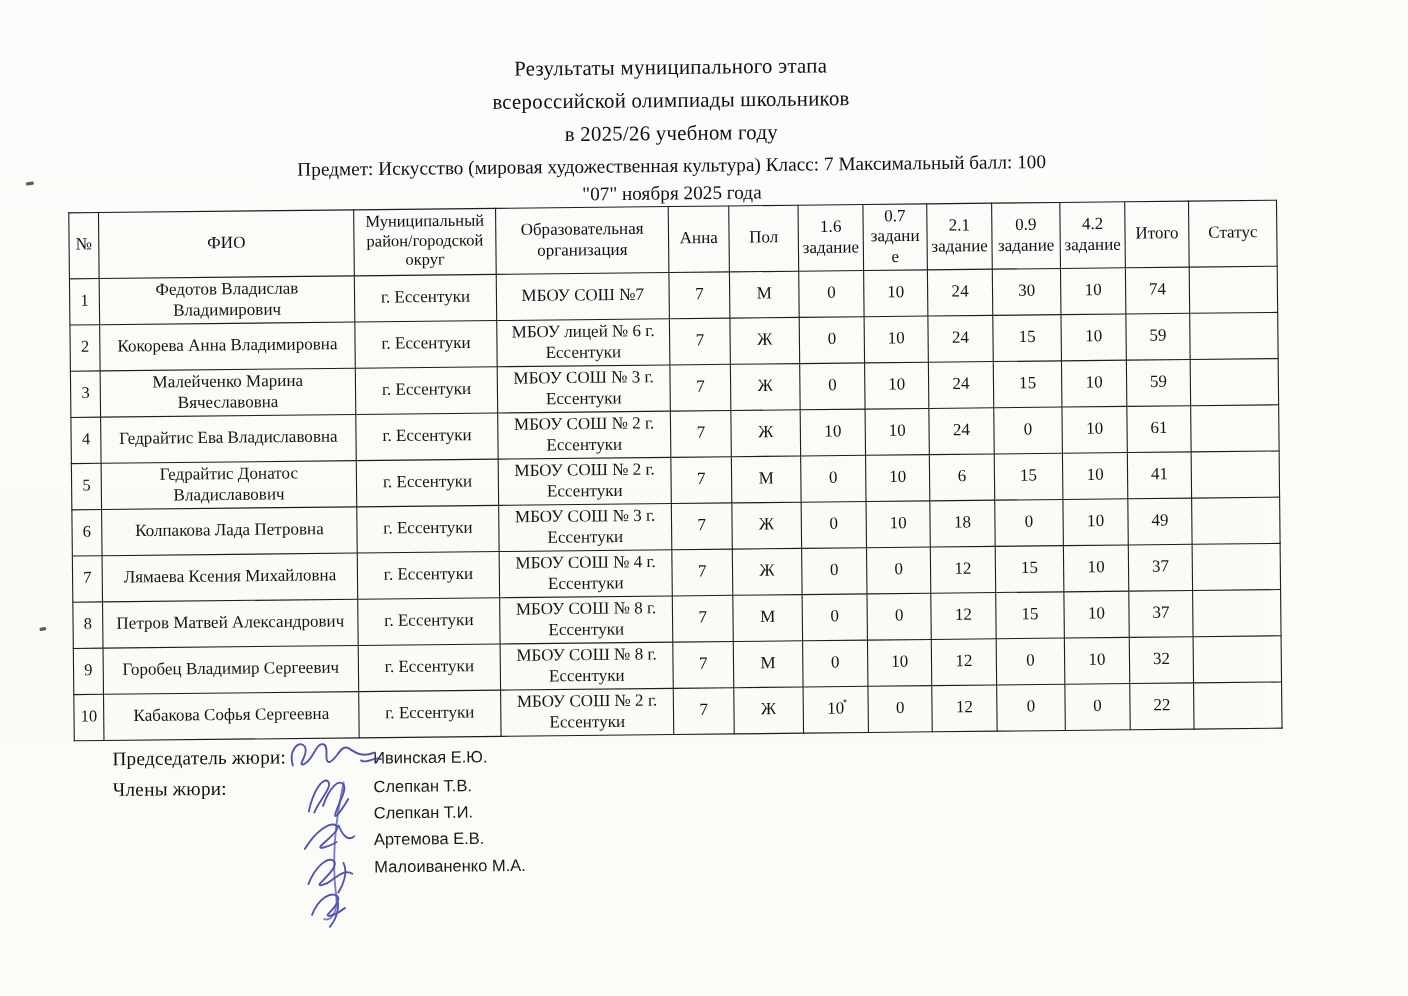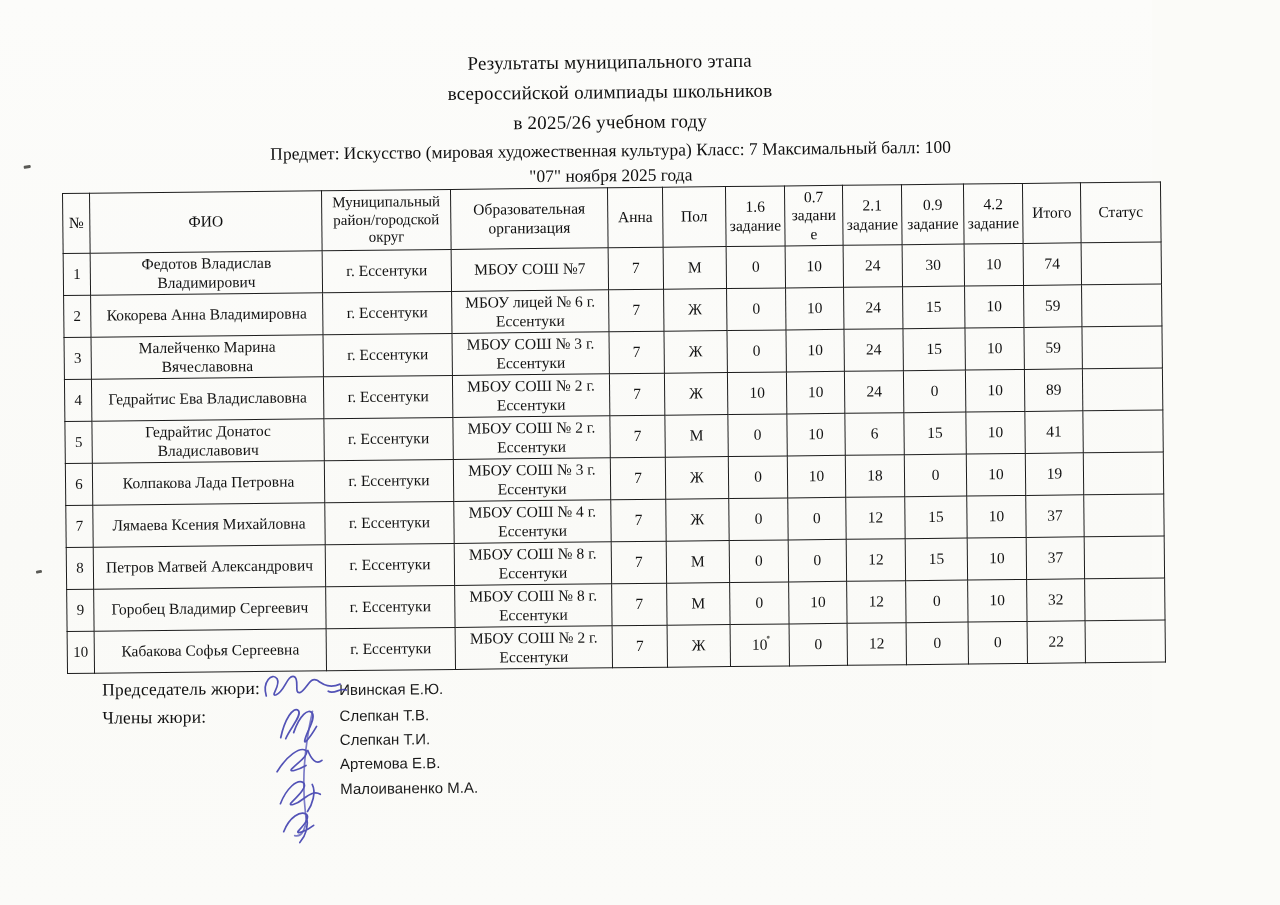--- a/index.html
+++ b/index.html
@@ -168,21 +168,21 @@
             <td class="col-district">г. Ессентуки</td>
             <td class="col-org">МБОУ СОШ № 2 г.
 Ессентуки</td>
             <td class="col-grade">7</td>
             <td class="col-gender">Ж</td>
             <td class="col-task">10</td>
             <td class="col-task">10</td>
             <td class="col-task">24</td>
             <td class="col-task">0</td>
             <td class="col-task">10</td>
-            <td class="col-total">89</td>
+            <td class="col-total">61</td>
             <td class="col-status"></td>
           </tr>
           <tr>
             <td class="col-num">5</td>
             <td class="col-fio">Гедрайтис Донатос Владиславович</td>
             <td class="col-district">г. Ессентуки</td>
             <td class="col-org">МБОУ СОШ № 2 г.
 Ессентуки</td>
             <td class="col-grade">7</td>
             <td class="col-gender">М</td>
@@ -200,21 +200,21 @@
             <td class="col-district">г. Ессентуки</td>
             <td class="col-org">МБОУ СОШ № 3 г.
 Ессентуки</td>
             <td class="col-grade">7</td>
             <td class="col-gender">Ж</td>
             <td class="col-task">0</td>
             <td class="col-task">10</td>
             <td class="col-task">18</td>
             <td class="col-task">0</td>
             <td class="col-task">10</td>
-            <td class="col-total">19</td>
+            <td class="col-total">49</td>
             <td class="col-status"></td>
           </tr>
           <tr>
             <td class="col-num">7</td>
             <td class="col-fio">Лямаева Ксения Михайловна</td>
             <td class="col-district">г. Ессентуки</td>
             <td class="col-org">МБОУ СОШ № 4 г.
 Ессентуки</td>
             <td class="col-grade">7</td>
             <td class="col-gender">Ж</td>

